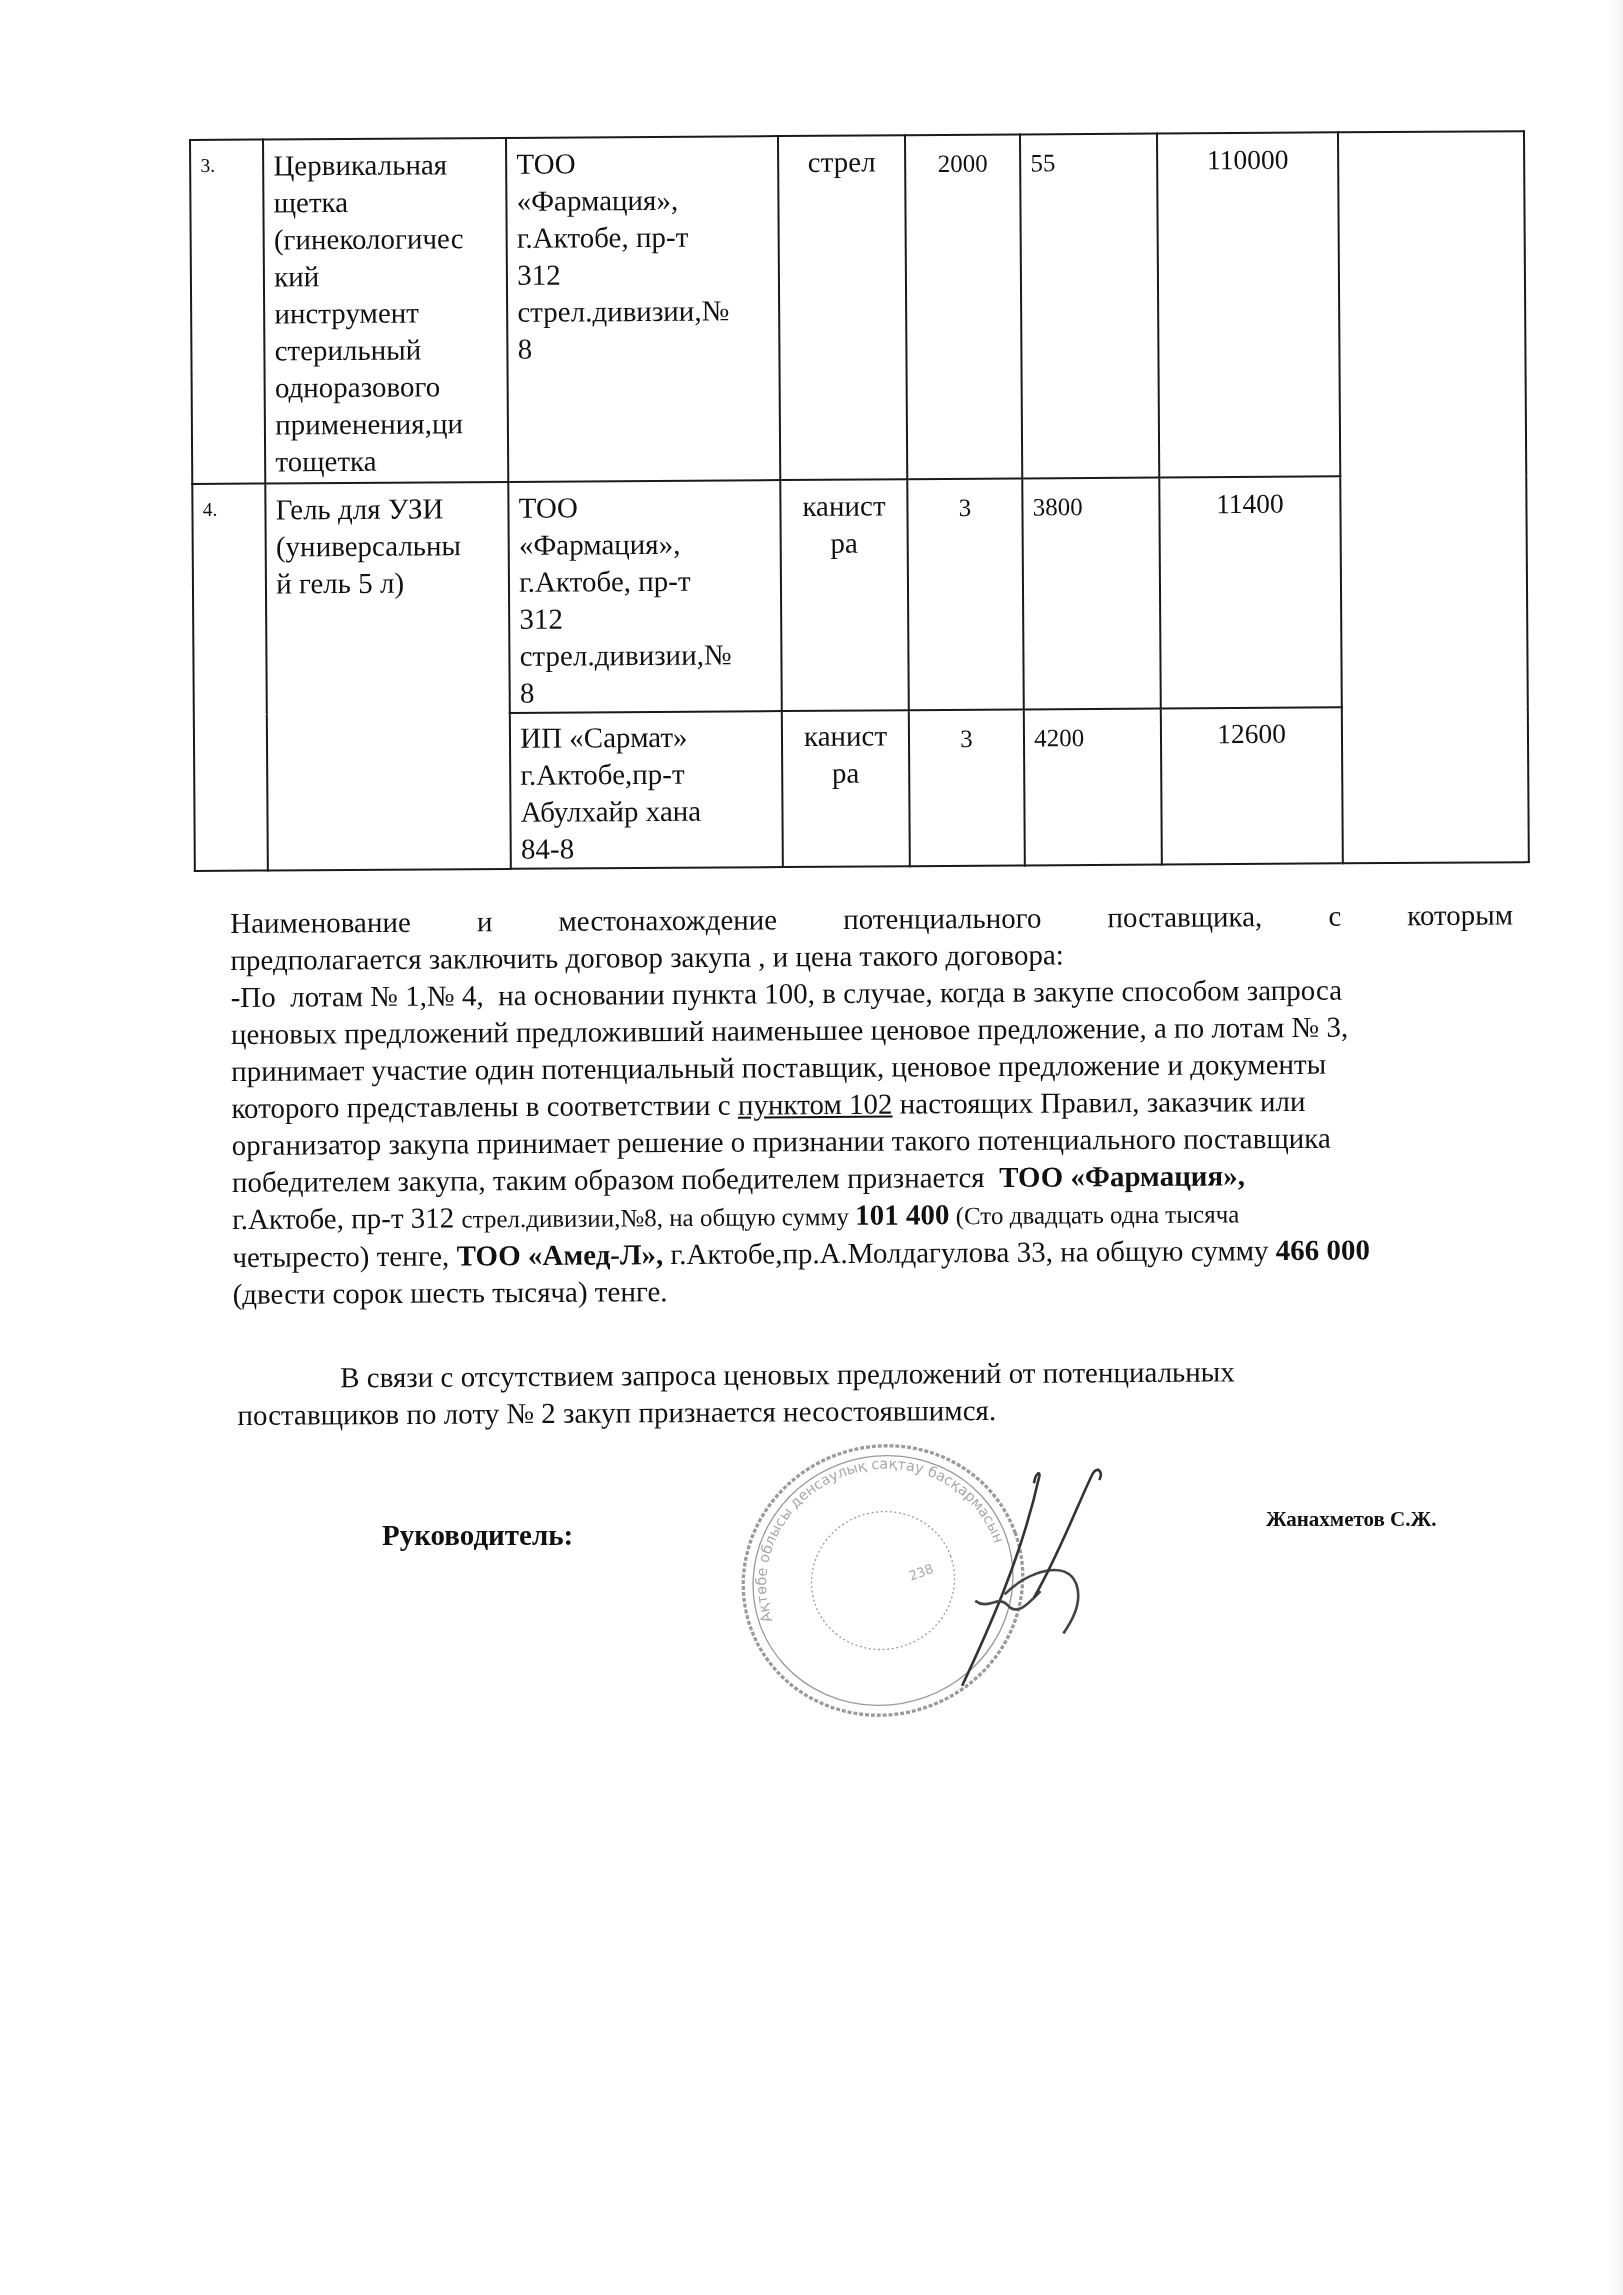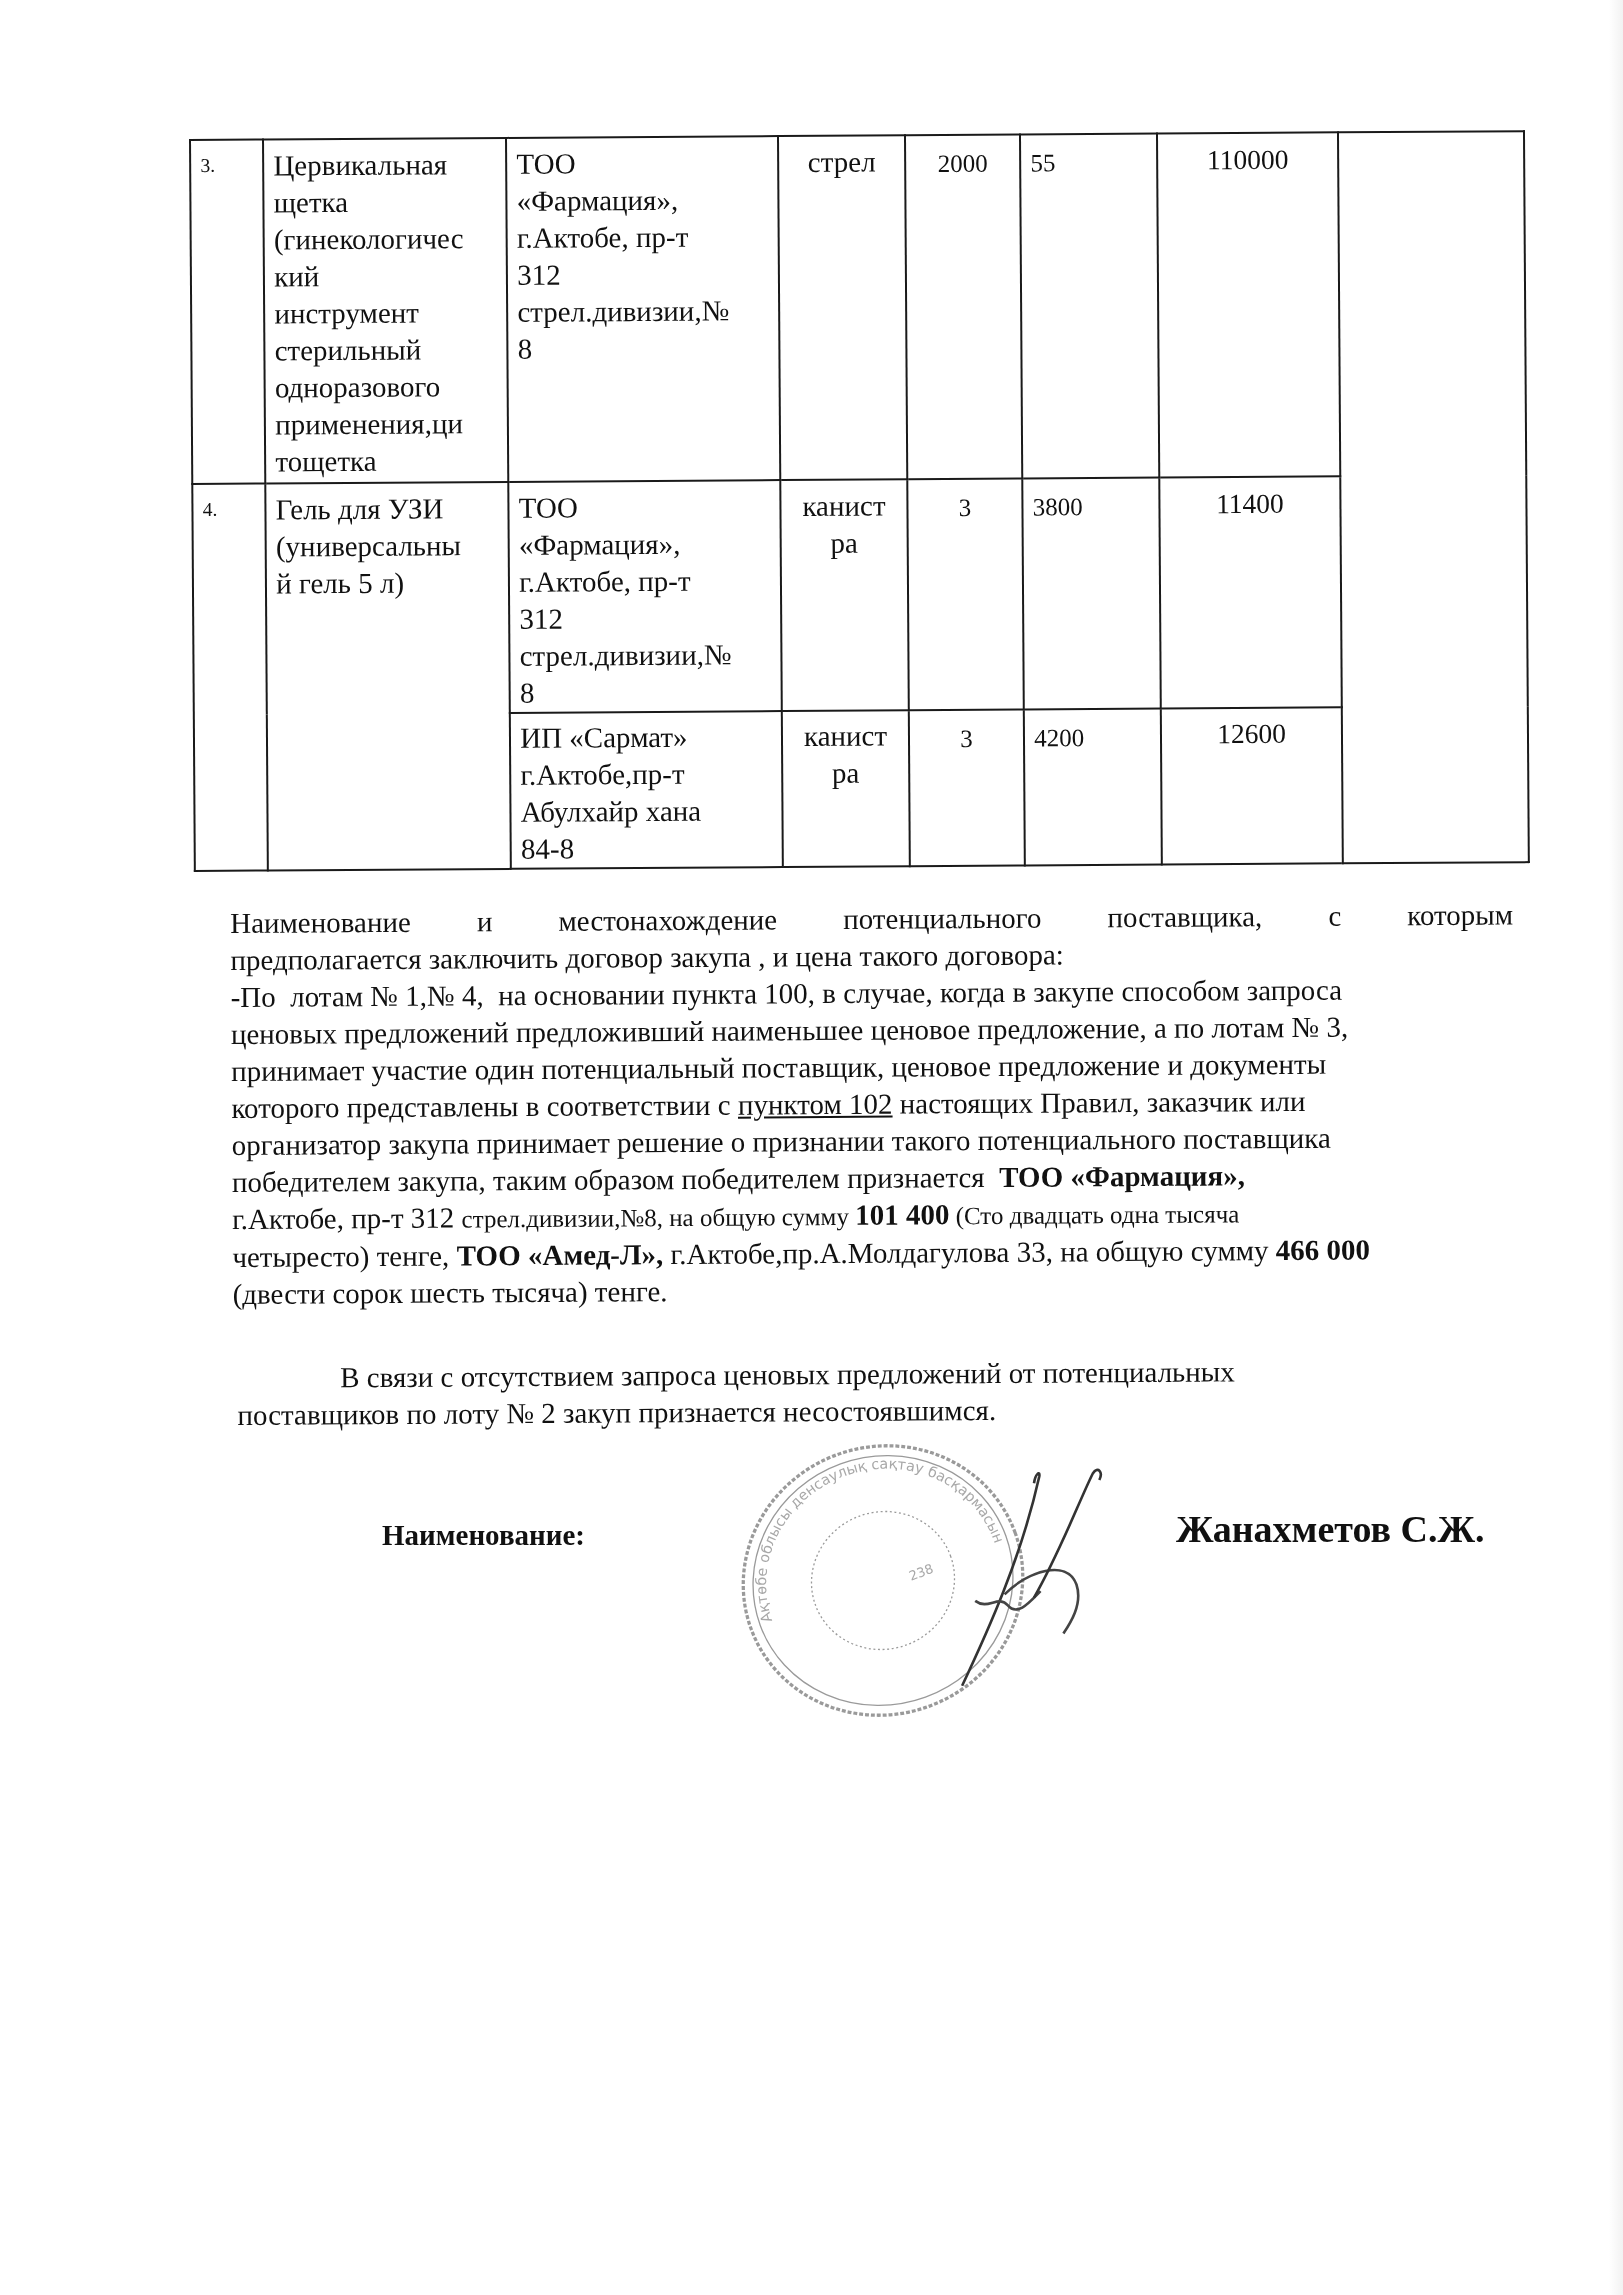--- a/index.html
+++ b/index.html
@@ -41,21 +41,21 @@
   .u { text-decoration: underline; }
   .small { font-size: 25px; }
 
   .para2 { top: 1360px; left: 237px; }
   .indent { padding-left: 103px; }
 
   .sign-label {
     position: absolute; left: 382px; top: 1519px; font-size: 29px; font-weight: bold;
   }
   .sign-name {
-    position: absolute; left: 1176px; top: 1507px; font-size: 38px; font-weight: bold;
+    position: absolute; left: 1266px; top: 1507px; font-size: 21px; font-weight: bold;
   }
 
   
   .stamp { position: absolute; left: 713px; top: 1440px; width: 340px; height: 281px; }
   .signature { position: absolute; left: 936px; top: 1460px; width: 196px; height: 236px; }
   .right-shadow { position: absolute; left: 1609px; top: 0; width: 14.4px; height: 2295px; background: linear-gradient(to right, #fff, #f2f2f2); }
 </style>
 </head>
 <body>
 
@@ -178,18 +178,18 @@
     </g>
   </svg>
 
   <svg class="signature" viewBox="0 0 300 360">
     <path d="M 40 345 C 80 260, 130 150, 158 25 C 160 15, 152 20, 150 35" fill="none" stroke="#333" stroke-width="4"></path>
     <path d="M 105 205 C 140 170, 200 150, 215 190 C 225 220, 205 250, 195 265" fill="none" stroke="#444" stroke-width="4"></path>
     <path d="M 60 215 C 80 230, 95 205, 110 222 C 125 240, 145 215, 160 200" fill="none" stroke="#444" stroke-width="4"></path>
     <path d="M 150 210 C 190 140, 220 60, 240 20 C 248 8, 256 18, 250 30" fill="none" stroke="#333" stroke-width="4"></path>
   </svg>
 
-  <div class="sign-label">Наименование:</div>
+  <div class="sign-label">Руководитель:</div>
   <div class="sign-name">Жанахметов С.Ж.</div>
 
   <div class="right-shadow"></div>
 </div>
 
 
 </body></html>

